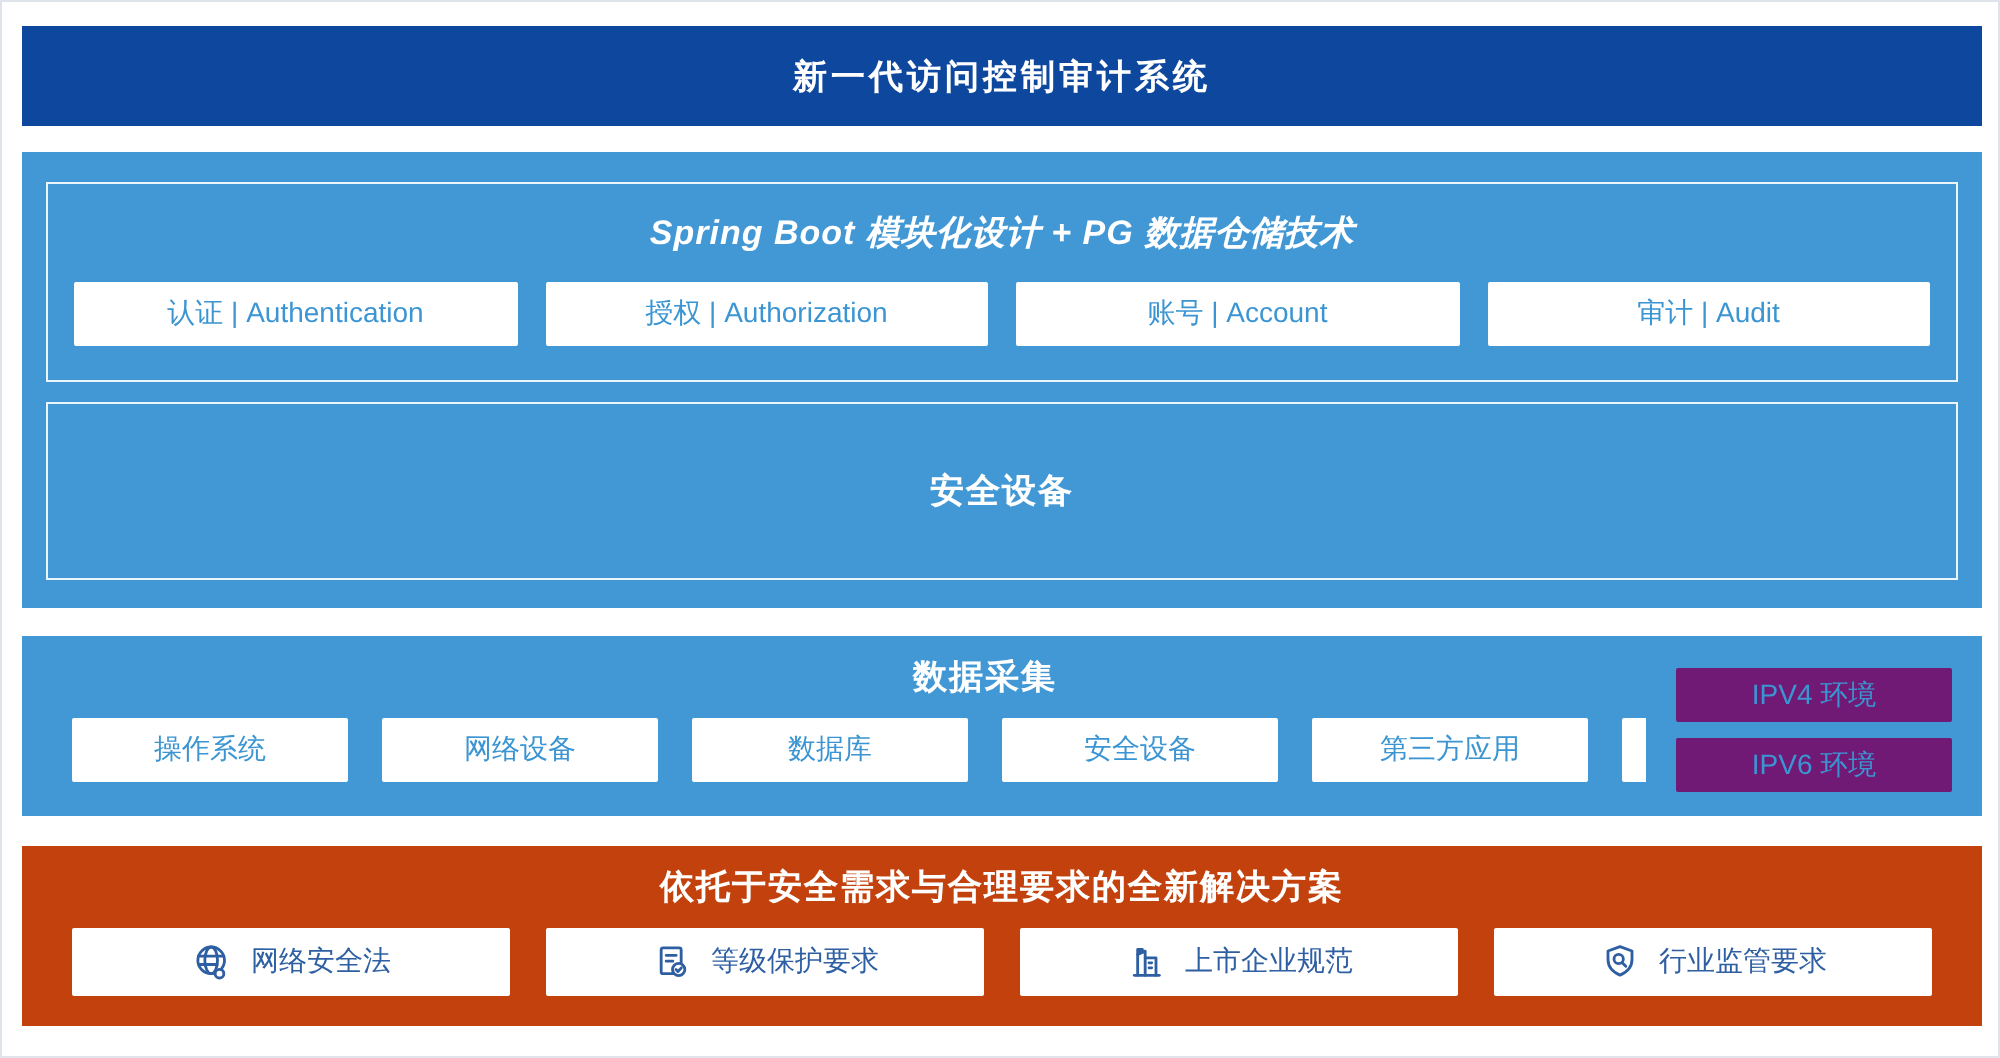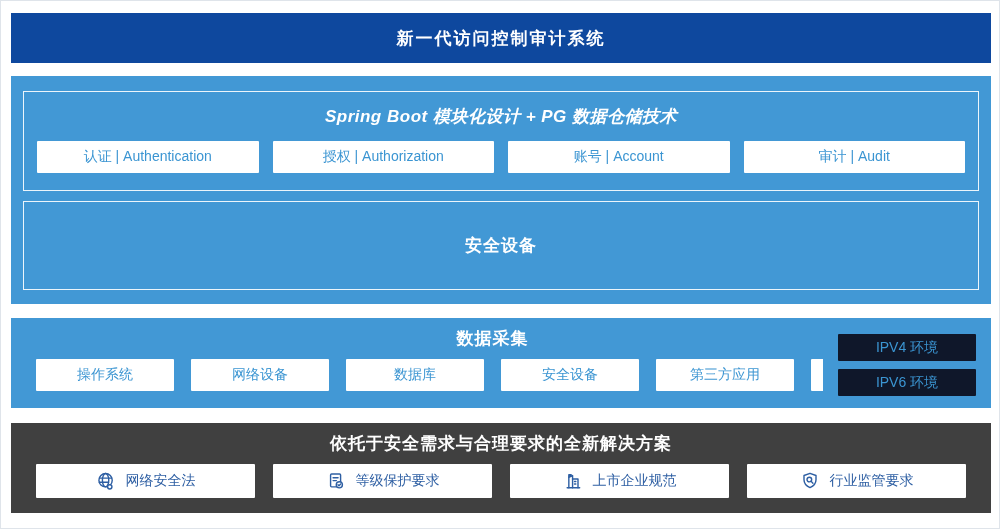--- a/index.html
+++ b/index.html
@@ -45,28 +45,28 @@
     background:#4298d5; display:flex; flex-direction:column;
   }
   .collection .inner-title{ letter-spacing:1px; }
   .collection .module-row{ padding:0 25px; margin-bottom:17px; gap:17px; }
   .env-panel{
     position:absolute; left:822px; top:317px; width:168px; height:90px;
     background:#4298d5; display:flex; flex-direction:column; gap:8px;
     padding:16px 15px 12px 15px;
   }
   .env-box{
-    flex:1; background:#0f172a; border-radius:1px;
+    flex:1; background:#701a75; border-radius:1px;
     display:flex; align-items:center; justify-content:center;
     color:#3b95d2; font-size:14px;
   }
   
   .solution{
     position:absolute; left:10px; top:422px; width:980px; height:90px;
-    background:#404040; display:flex; flex-direction:column;
+    background:#c2410c; display:flex; flex-direction:column;
   }
   .solution .inner-title{ letter-spacing:1px; }
   .solution .module-row{ padding:0 25px; margin-bottom:15px; gap:18px; }
   .solution .module-box{
     height:34px; color:#2e5fa3; gap:10px;
   }
   .icon{ width:20px; height:20px; display:inline-flex; flex:0 0 auto; }
   .icon svg{ width:100%; height:100%; stroke:#2e5fa3; fill:none; stroke-width:1.7;
              stroke-linecap:round; stroke-linejoin:round; }
   .dots{ letter-spacing:2px; font-weight:700; }

